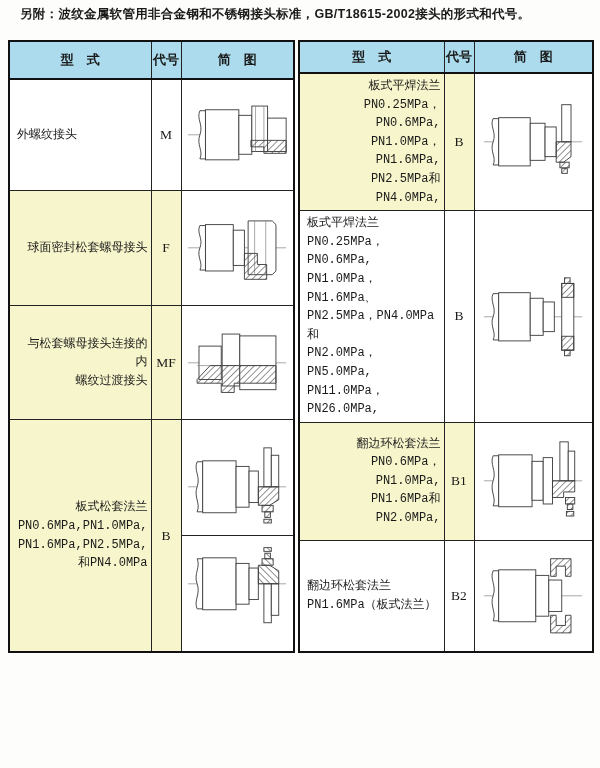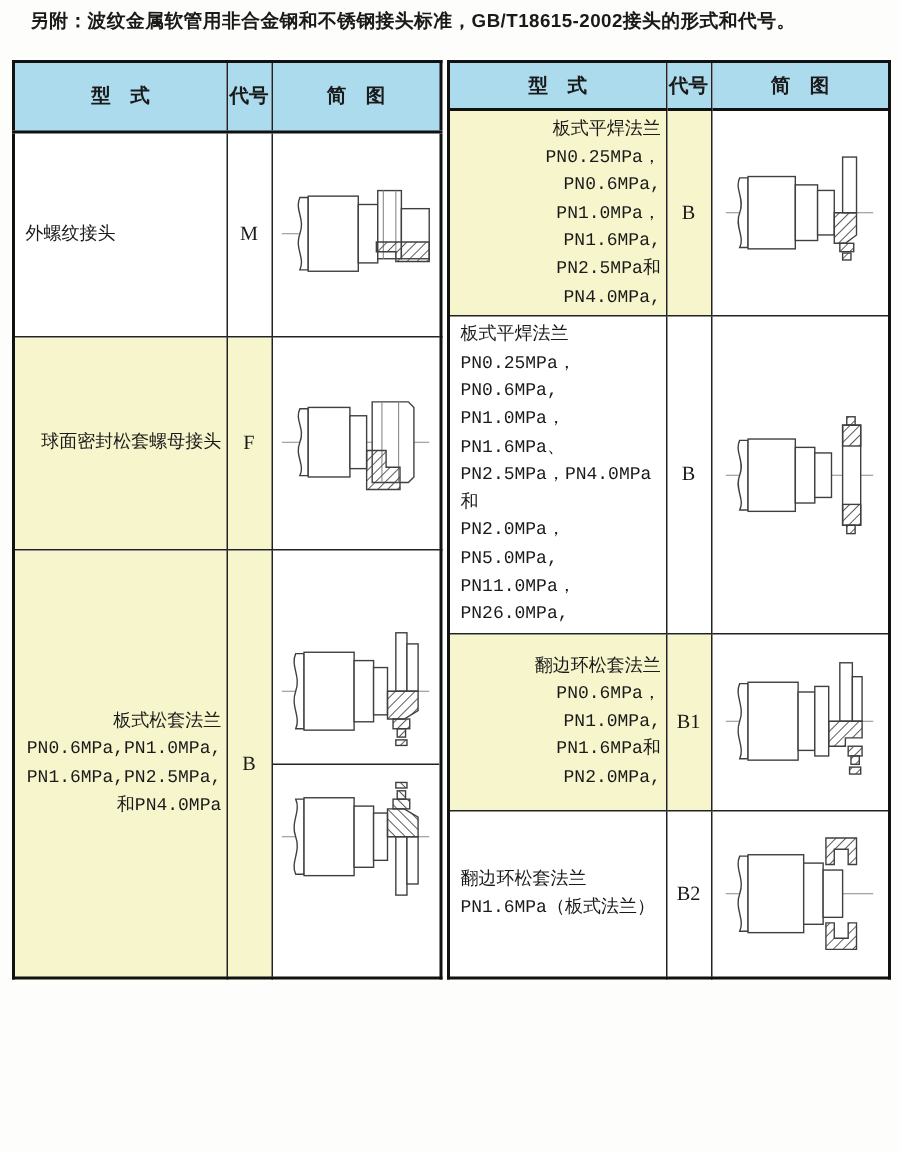--- a/index.html
+++ b/index.html
@@ -198,20 +198,30 @@
     </tr>
     <tr class="lr2">
       <td class="type y">球面密封松套螺母接头</td>
       <td class="code y">F</td>
       <td class="dcell">
         <svg class="dg" viewBox="0 0 110 88">
               <use href="#d-f"></use>
             </svg>
       </td>
     </tr>
+    <tr class="lr4">
+      <td class="type y">与松套螺母接头连接的内
+螺纹过渡接头</td>
+      <td class="code y">MF</td>
+      <td class="dcell">
+        <svg class="dg" viewBox="0 0 110 88">
+              <use href="#d-mf"></use>
+            </svg>
+      </td>
+    </tr>
     <tr class="lr6">
       <td class="type y">板式松套法兰
 PN0.6MPa,PN1.0MPa,
 PN1.6MPa,PN2.5MPa,
 和PN4.0MPa</td>
       <td class="code y">B</td>
       <td class="dcell">
         <div class="half">
           <svg class="dg" viewBox="0 0 110 88">
                 <use href="#d-fup"></use>

